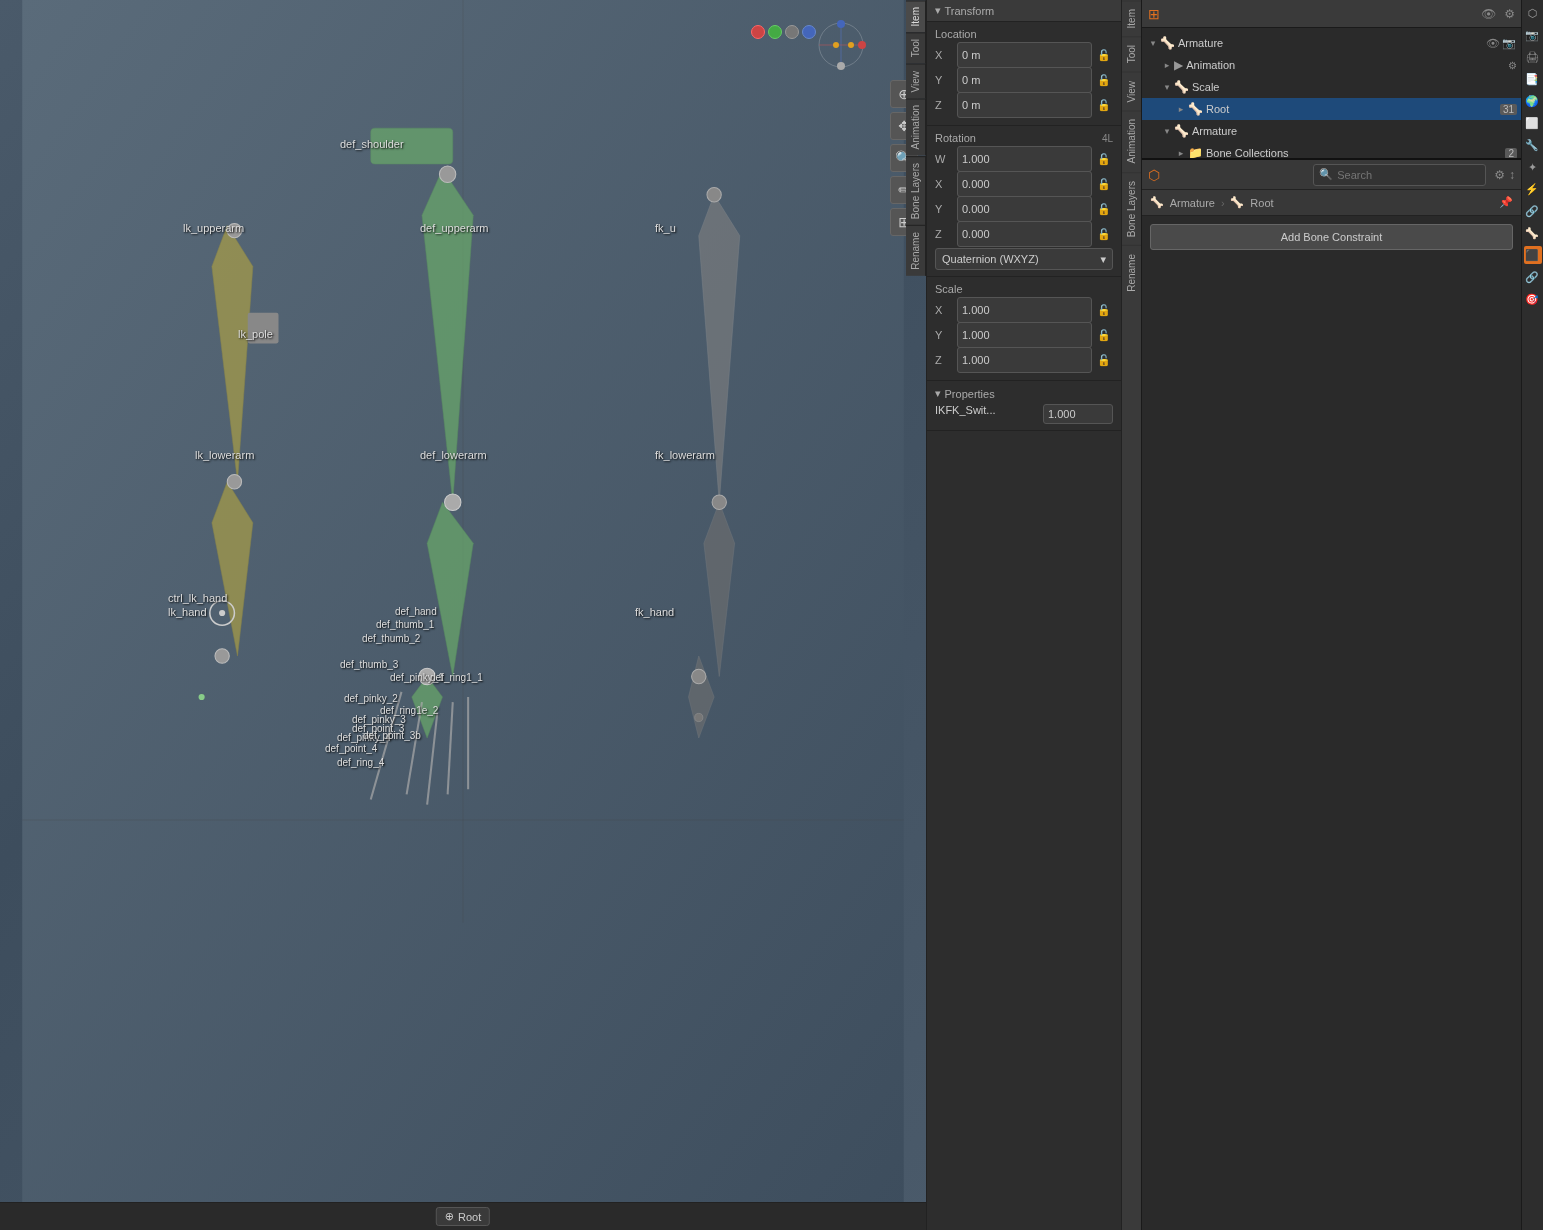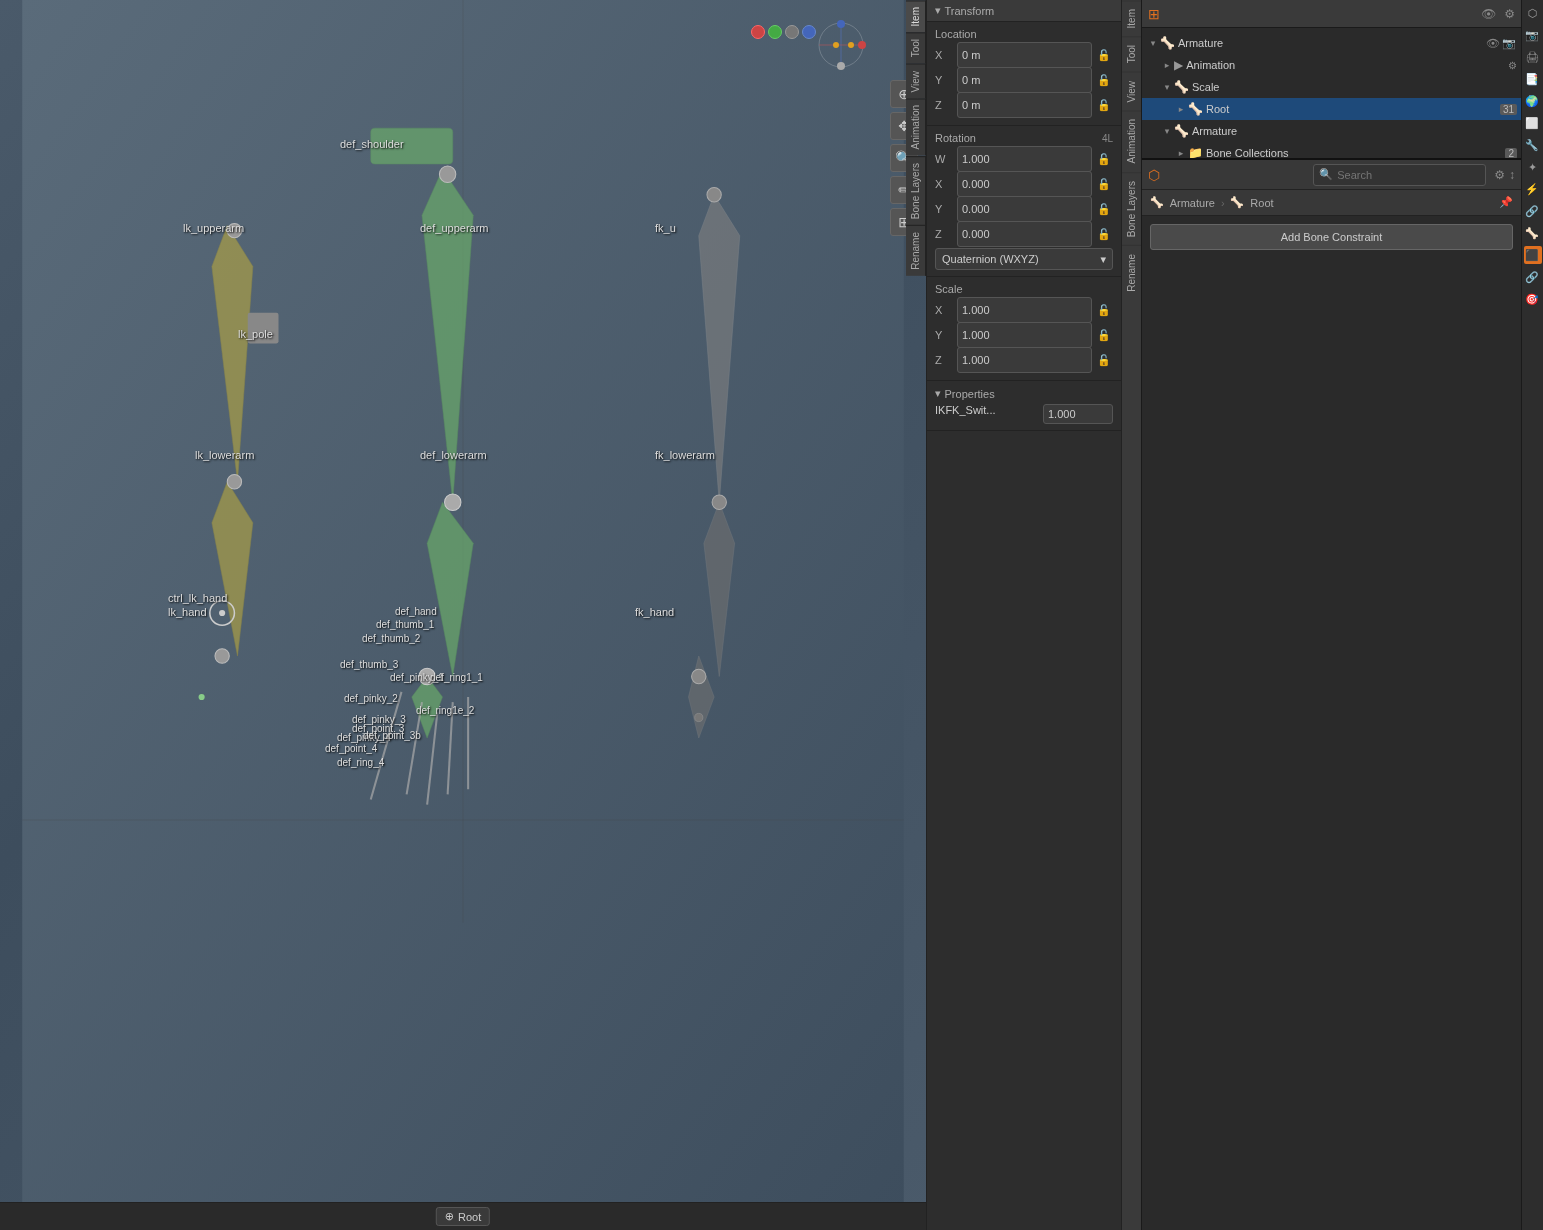--- a/index.html
+++ b/index.html
@@ -506,21 +506,21 @@
   <div class="bone-label" style="top: 606px; left: 168px;">lk_hand</div>
   <div class="bone-label" style="top: 606px; left: 635px;">fk_hand</div>
 
   <div class="bone-label" style="top: 606px; left: 395px; font-size:10px;">def_hand</div>
   <div class="bone-label" style="top: 619px; left: 376px; font-size:10px;">def_thumb_1</div>
   <div class="bone-label" style="top: 633px; left: 362px; font-size:10px;">def_thumb_2</div>
   <div class="bone-label" style="top: 659px; left: 340px; font-size:10px;">def_thumb_3</div>
   <div class="bone-label" style="top: 672px; left: 390px; font-size:10px;">def_pinky_1</div>
   <div class="bone-label" style="top: 672px; left: 430px; font-size:10px;">def_ring1_1</div>
   <div class="bone-label" style="top: 693px; left: 344px; font-size:10px;">def_pinky_2</div>
-  <div class="bone-label" style="top: 705px; left: 380px; font-size:10px;margin-left:36px;">def_ring1e_2</div>
+  <div class="bone-label" style="top: 705px; left: 380px; font-size:10px;">def_ring1e_2</div>
   <div class="bone-label" style="top: 714px; left: 352px; font-size:10px;">def_pinky_3</div>
   <div class="bone-label" style="top: 723px; left: 352px; font-size:10px;">def_point_3</div>
   <div class="bone-label" style="top: 732px; left: 337px; font-size:10px;">def_pinky_4</div>
   <div class="bone-label" style="top: 730px; left: 363px; font-size:10px;">def_point_3b</div>
   <div class="bone-label" style="top: 743px; left: 325px; font-size:10px;">def_point_4</div>
   <div class="bone-label" style="top: 757px; left: 337px; font-size:10px;">def_ring_4</div>
 
   <div style="position:absolute; top:20px; right:60px;">
     <div style="position:relative; width:50px; height:50px;">
       <svg width="50" height="50">

